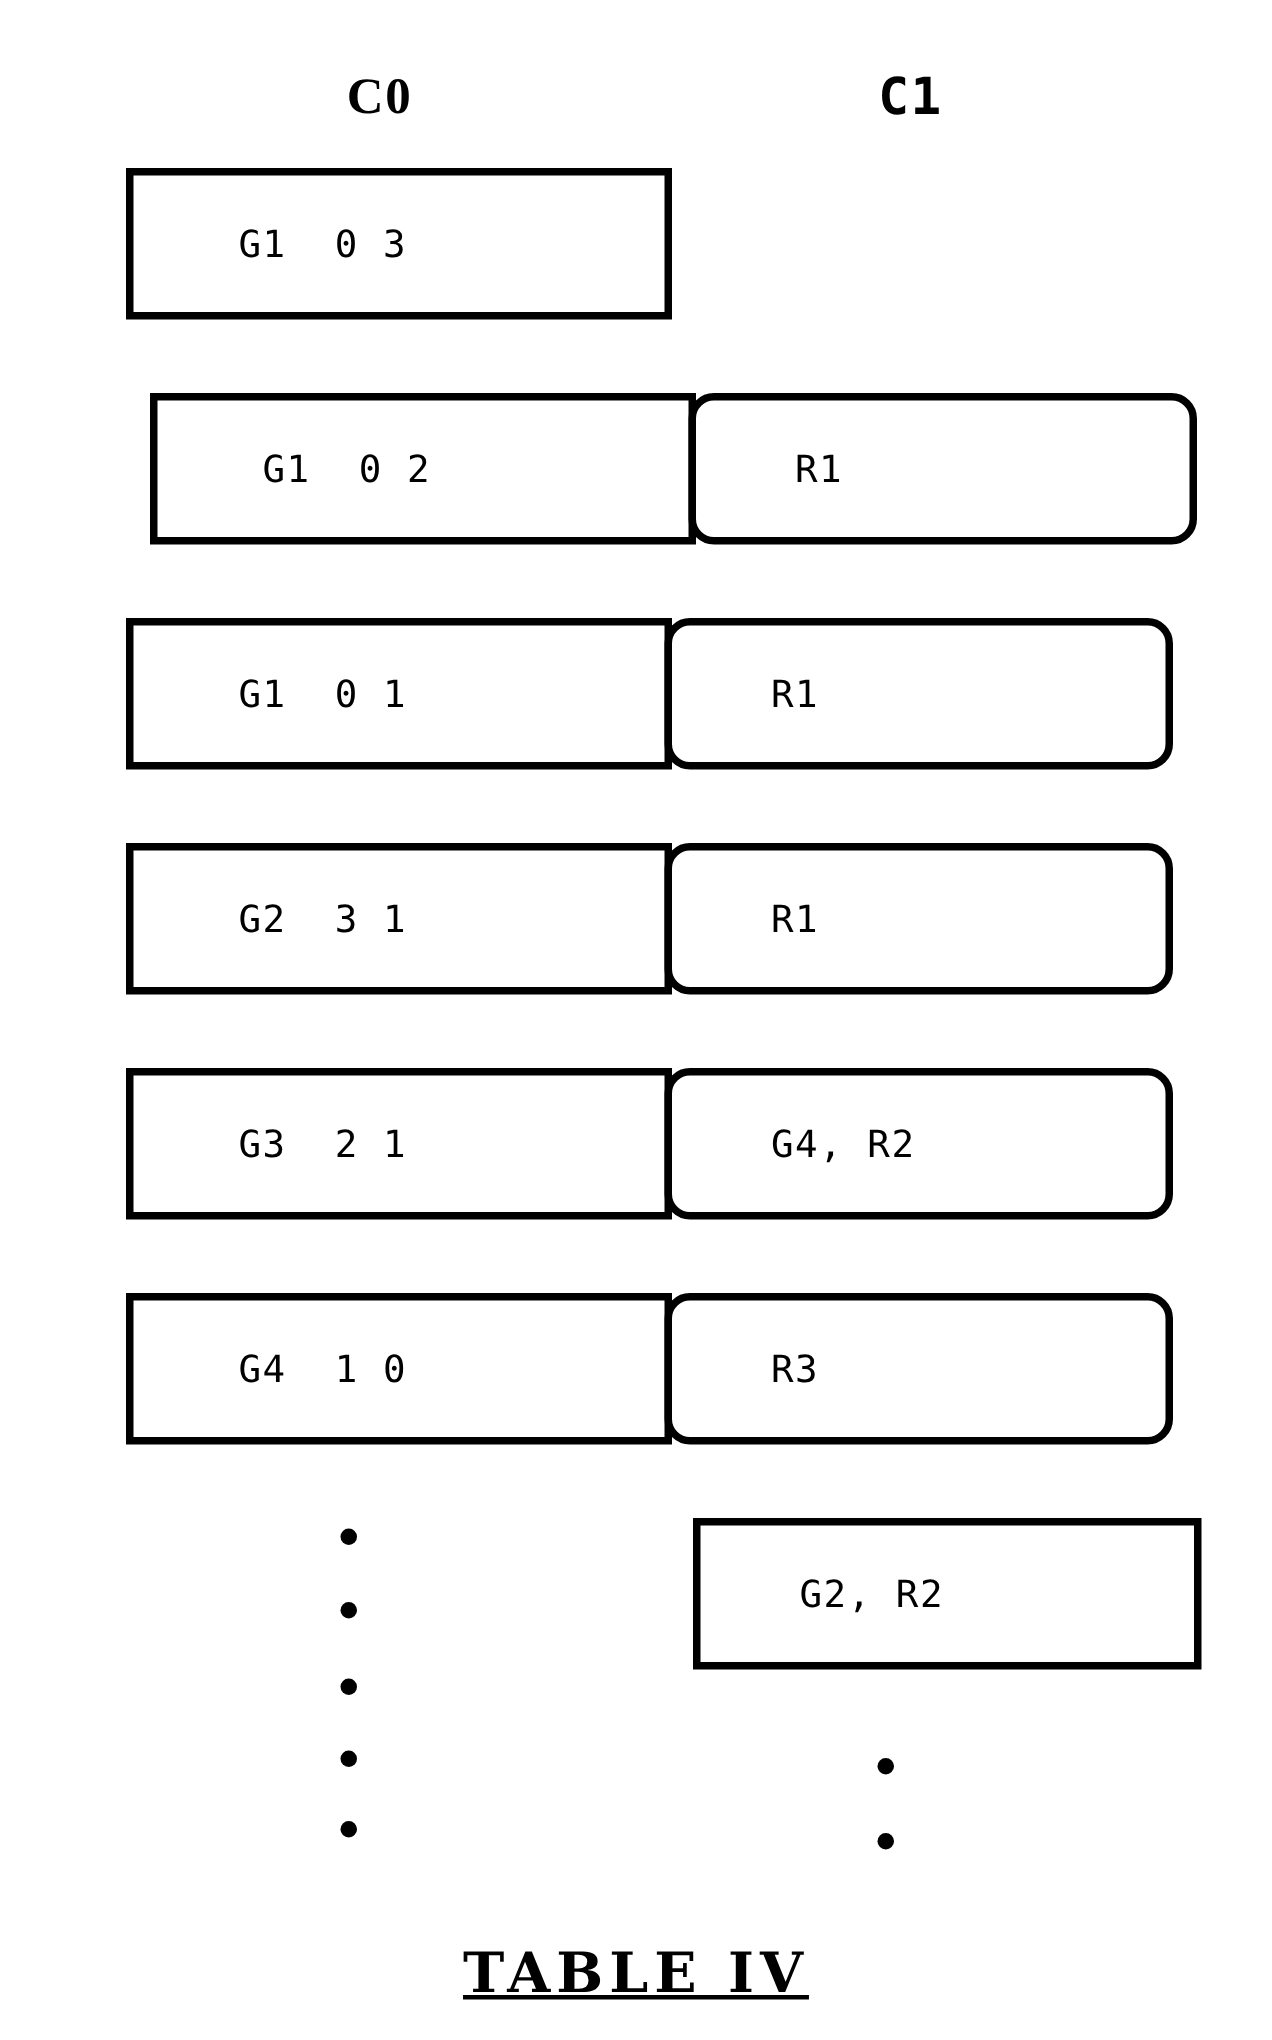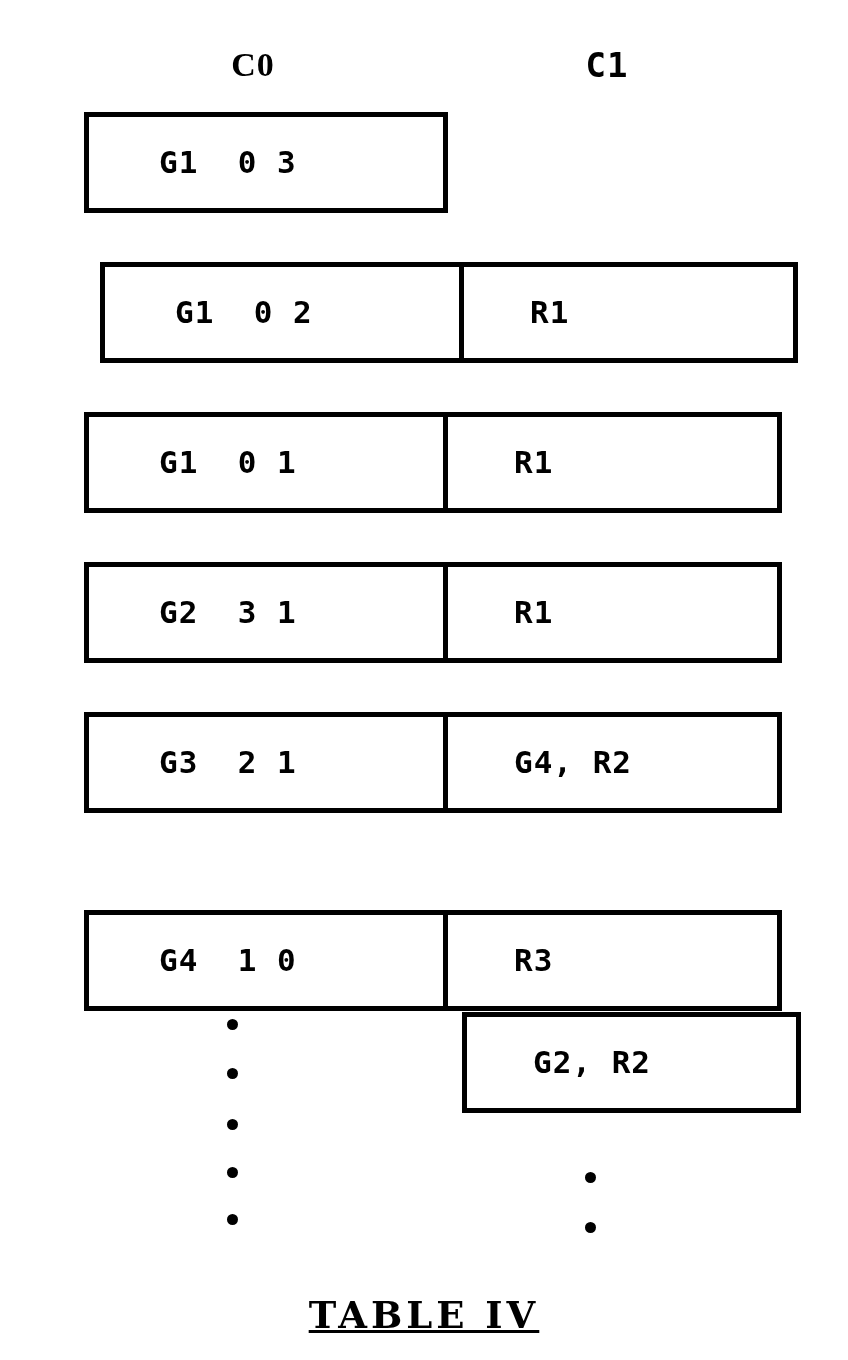--- a/index.html
+++ b/index.html
@@ -45,29 +45,29 @@
     position: absolute;
     top: 0;
     height: 101px;
     box-sizing: border-box;
     border: 5px solid #000;
     background: #ffffff;
     display: flex;
     align-items: center;
   }
   .cell.c0 { left: 0px;   width: 364px; }
-  .cell.c1 { left: 359px; width: 339px; }
+  .cell.c1 { left: 359px; width: 339px; border-radius: 17px; }
   
   .cell.c0-only { left: 0px; width: 364px; }
   .cell.c1-only { left: 378px; width: 339px; }
 
   .cell-text {
     font-family: "DejaVu Sans Mono", monospace;
-    font-size: 31px;
-    font-weight: 700;
+    font-size: 25px;
+    font-weight: 400;
     letter-spacing: 1px;
     color: #000;
     white-space: pre;
     line-height: 1;
   }
   .cell.c0 .cell-text,
   .cell.c0-only .cell-text { padding-left: 70px; }
   .cell.c1 .cell-text,
   .cell.c1-only .cell-text { padding-left: 66px; }
 
@@ -140,21 +140,21 @@
 
   <div class="row" style="left:84px; top:712px; width:776px;">
     <div class="cell c0">
       <span class="cell-text">G3  2 1</span>
     </div>
     <div class="cell c1">
       <span class="cell-text">G4, R2</span>
     </div>
   </div>
 
-  <div class="row" style="left:84px; top:862px; width:698px;margin-top:48px;">
+  <div class="row" style="left:84px; top:862px; width:698px;">
     <div class="cell c0">
       <span class="cell-text">G4  1 0</span>
     </div>
     <div class="cell c1">
       <span class="cell-text">R3</span>
     </div>
   </div>
 
   <div class="row" style="left:84px; top:1012px; width:698px;">
     <div class="cell c1-only">

